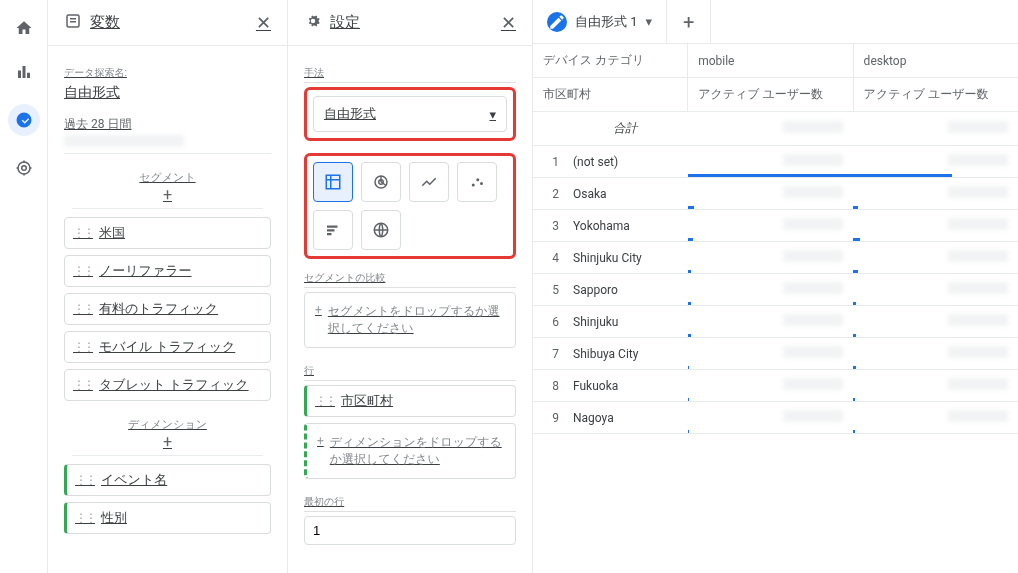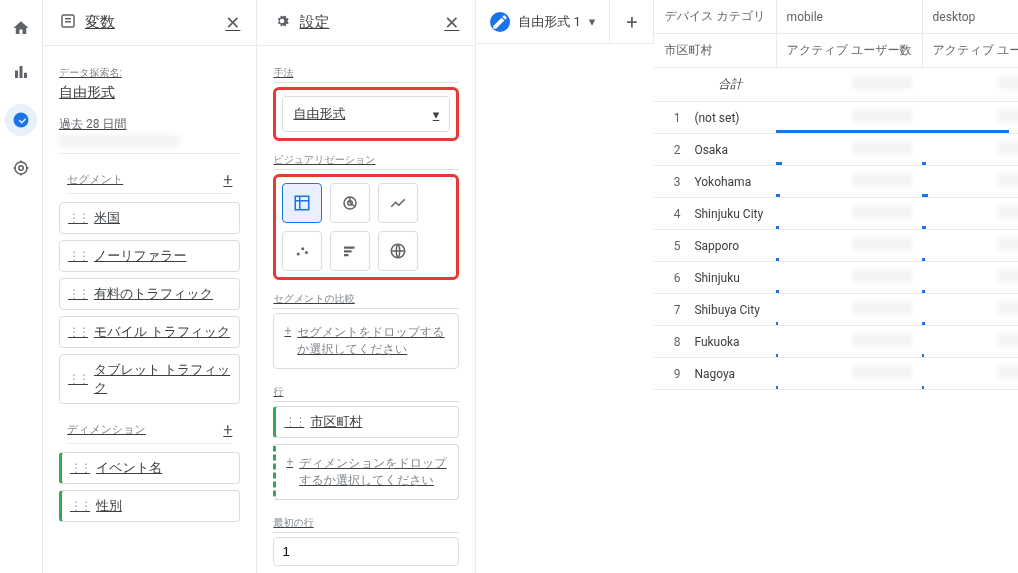--- a/index.html
+++ b/index.html
@@ -12,34 +12,34 @@
 .panel-settings { width: 245px; }
 .panel-header { display: flex; align-items: center; padding: 12px 16px; border-bottom: 1px solid #e8eaed; gap: 8px; }
 .panel-header .title { flex: 1; font-size: 15px; color: #3c4043; font-weight: 400; }
 .panel-header .close { cursor: pointer; color: #5f6368; font-size: 18px; }
 .panel-body { padding: 12px 16px; overflow-y: auto; flex: 1; }
 .field-label { font-size: 10px; color: #80868b; margin-bottom: 4px; margin-top: 8px; }
 .field-label.bb { border-bottom: 1px solid #e0e0e0; padding-bottom: 2px; }
 .field-value { font-size: 14px; color: #3c4043; margin-bottom: 4px; }
 .date-range { font-size: 12px; color: #5f6368; margin-top: 8px; padding: 6px 0; border-bottom: 1px solid #e8eaed; cursor: pointer; }
 .date-range .blurred { display:inline-block; width:120px; height:12px; background:#f1f3f4; filter:blur(2px); vertical-align:middle; }
-.section-head { display: flex; align-items: center; justify-content: space-between; font-size: 11px; color: #80868b; margin: 16px 8px 8px; border-bottom: 1px solid #e8eaed; padding-bottom: 4px; }
+.section-head { display: flex; align-items: center; justify-content: space-between; font-size: 11px; color: #80868b; margin: 16px 8px 8px; border-bottom: 1px solid #e8eaed; padding-bottom: 4px; flex-direction: column; }
 .section-head .plus { cursor: pointer; color: #5f6368; font-size: 16px; }
 .chip { display: flex; align-items: center; border: 1px solid #dadce0; border-radius: 4px; padding: 6px 8px; margin-bottom: 6px; font-size: 13px; color: #3c4043; cursor: grab; gap: 6px; }
 .chip .grip { color: #9aa0a6; font-size: 12px; letter-spacing: -2px; }
 .chip.green { border-left: 3px solid #34a853; }
 .drop-zone { border: 1px solid #dadce0; border-radius: 4px; padding: 10px; font-size: 12px; color: #80868b; display: flex; gap: 6px; align-items: flex-start; }
 .drop-zone .plus { color: #9aa0a6; }
 .red-box { border: 3px solid #e53935; border-radius: 6px; padding: 6px; margin-bottom: 12px; }
 .technique-select { width: 100%; border: 1px solid #dadce0; border-radius: 4px; padding: 8px 10px; font-size: 13px; color: #3c4043; display: flex; justify-content: space-between; align-items: center; cursor: pointer; }
 .viz-grid { display: flex; flex-wrap: wrap; gap: 8px; }
 .viz-btn { width: 40px; height: 40px; border: 1px solid #dadce0; border-radius: 4px; display: flex; align-items: center; justify-content: center; cursor: pointer; color: #5f6368; }
 .viz-btn.active { border-color: #1a73e8; color: #1a73e8; background: #e8f0fe; }
 .row-input { width: 100%; border: 1px solid #dadce0; border-radius: 4px; padding: 6px 8px; font-size: 13px; }
-.main { flex: 1; display: flex; flex-direction: row; }
+.main { flex: 1; display: flex; flex-direction: column; }
 .tab-bar { display: flex; align-items: center; border-bottom: 1px solid #e8eaed; height: 44px; }
 .tab { display: flex; align-items: center; gap: 8px; padding: 0 14px; height: 100%; border-right: 1px solid #e8eaed; cursor: pointer; }
 .tab .dot { width: 20px; height: 20px; border-radius: 50%; background: #1a73e8; color: #fff; display: flex; align-items: center; justify-content: center; font-size: 12px; }
 .tab .drop { color: #5f6368; }
 .tab-add { width: 44px; display: flex; align-items: center; justify-content: center; cursor: pointer; color: #5f6368; font-size: 20px; border-right: 1px solid #e8eaed; height: 100%; }
 .table-wrap { flex: 1; overflow: auto; }
 table { border-collapse: collapse; width: 100%; font-size: 12px; }
 th, td { padding: 8px 10px; text-align: left; border-bottom: 1px solid #e8eaed; white-space: nowrap; }
 th { font-weight: 400; color: #5f6368; }
 .th-dim { width: 140px; }
@@ -151,21 +151,20 @@
     <span class="close">✕</span>
   </div>
   <div class="panel-body">
     <div class="field-label bb">手法</div>
     <div class="red-box">
       <div class="technique-select">
         <span>自由形式</span>
         <span>▾</span>
       </div>
     </div>
-    <div class="field-label bb">ビジュアリゼーション</div>
     <div class="red-box">
       <div class="viz-grid">
         <div class="viz-btn active">
             <svg viewBox="0 0 24 24" fill="none" stroke="currentColor" stroke-width="2">
               <rect x="3" y="3" width="18" height="18"></rect>
               <line x1="3" y1="9" x2="21" y2="9"></line>
               <line x1="9" y1="3" x2="9" y2="21"></line>
             </svg>
           </div>
         <div class="viz-btn">

